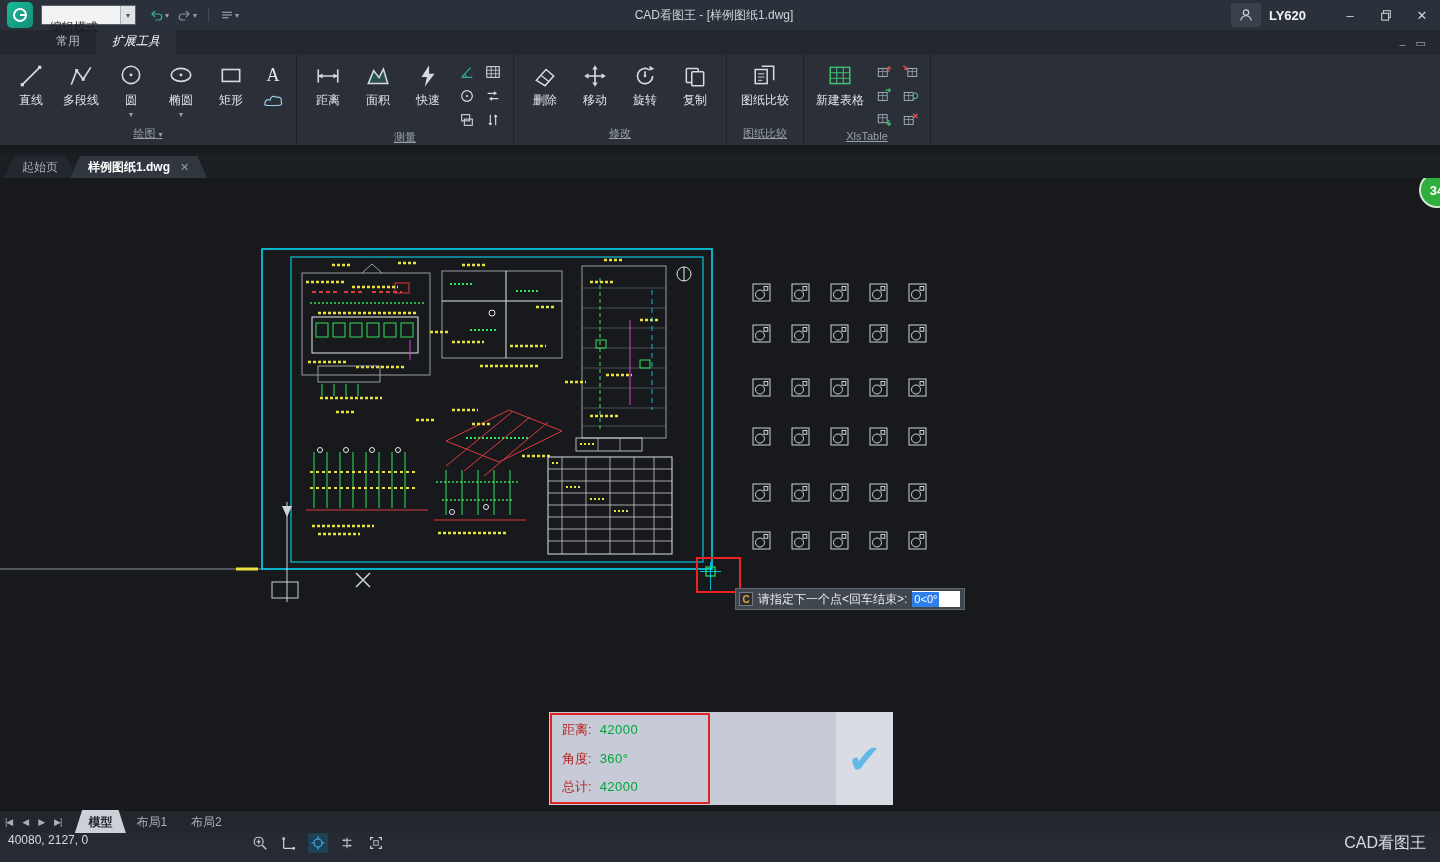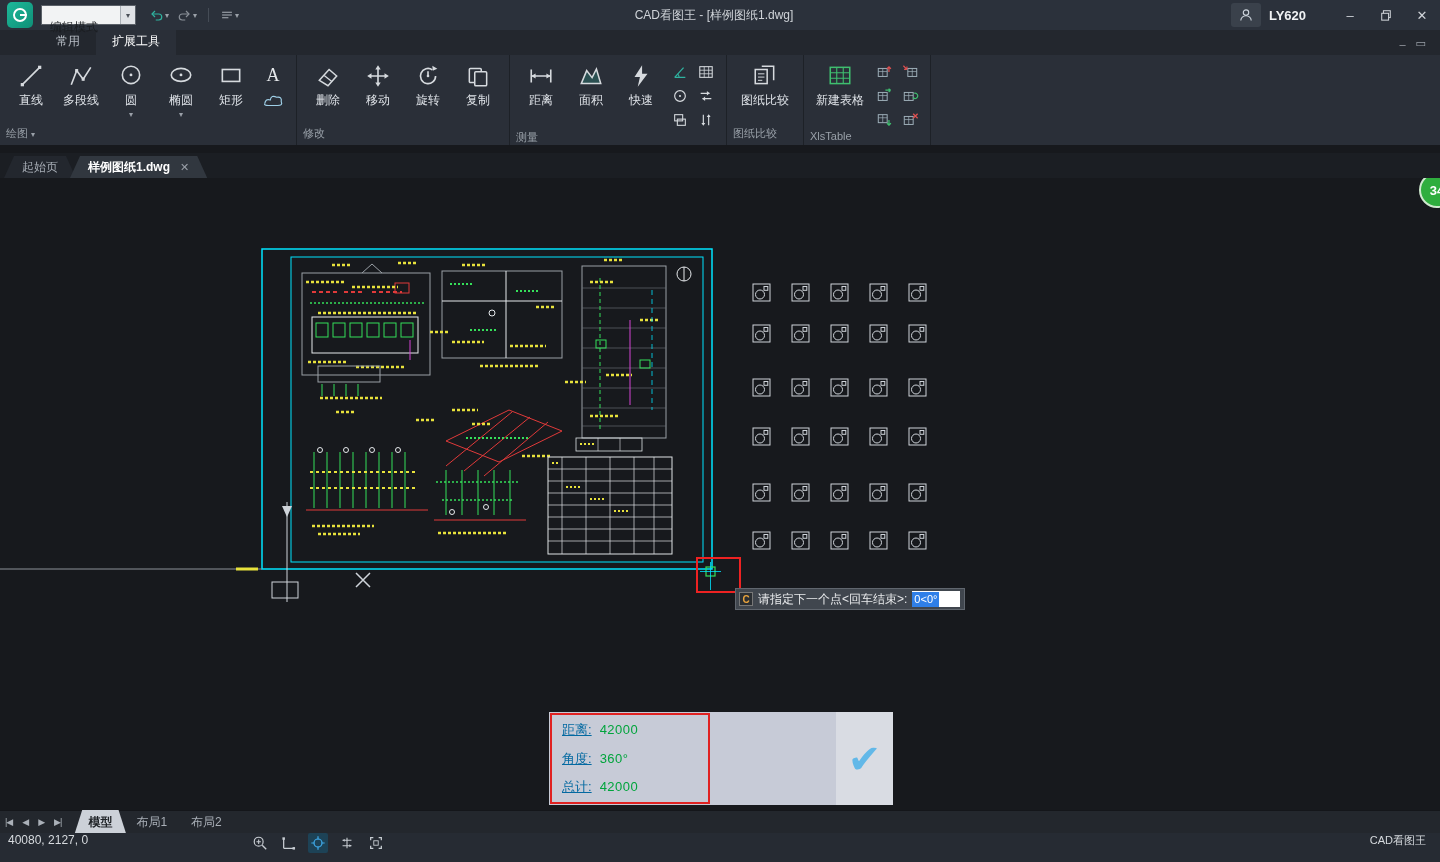--- a/index.html
+++ b/index.html
@@ -18,28 +18,28 @@
   .qat .sep { width:1px; height:14px; background:#454c56; margin:0 6px; }
   .win-title { position:absolute; left:0; right:12px; text-align:center; font-size:12px; color:#cfd3d8; pointer-events:none; }
   .tb-right { margin-left:auto; display:flex; align-items:center; height:100%; }
   .avatar { width:30px; height:24px; background:#3a414b; border-radius:3px; display:flex; align-items:center; justify-content:center; margin-right:8px; }
   .username { color:#f0f2f4; font-size:13px; font-weight:bold; margin-right:26px; }
   .winbtn { width:36px; height:30px; display:flex; align-items:center; justify-content:center; color:#cfd3d8; font-size:13px; }
 
   
   .ribbontabs { position:absolute; top:30px; left:0; width:1440px; height:25px; background:#23272e; display:flex; align-items:flex-end; z-index:9; }
   .rtab { padding:4px 16px 5px; font-size:12px; color:#b7bdc5; }
-  .rtab.active { background:#2a2f38; color:#ffffff; border-top:1px solid #3c434d; }
+  .rtab.active { background:#2a2f38; color:#ffffff; border-top:1px solid #3c434d;font-style:italic; }
   .rtabs-right { margin-left:auto; display:flex; gap:10px; padding:0 14px 5px; color:#9aa0a8; font-size:11px; align-items:center; }
 
   
   .ribbon { position:absolute; top:55px; left:0; width:1440px; height:90px; background:#2a2f38; display:flex; z-index:8; }
   .rgroup { display:flex; flex-direction:column; border-right:1px solid #1d2127; padding:0 6px; }
   .rbuttons { flex:1; display:flex; align-items:flex-start; padding-top:6px; }
-  .rlabel { font-size:11px; color:#99a0a8; padding:1px 0 4px; }
+  .rlabel { text-align:center; font-size:11px; color:#99a0a8; padding:1px 0 4px;text-decoration:underline; }
   .btn-big { width:50px; display:flex; flex-direction:column; align-items:center; gap:3px; padding-top:2px; }
   .btn-big svg { width:26px; height:26px; }
   .btn-big .lbl { font-size:12px; color:#dfe3e8; white-space:nowrap; }
   .btn-big .caret { font-size:8px; color:#9aa0a8; line-height:5px; }
   .txtcol { width:34px; display:flex; flex-direction:column; align-items:center; gap:6px; padding-top:4px; }
   .txtcol .a-glyph { font-size:18px; color:#e4e7ea; font-family:"Liberation Serif","DejaVu Serif",serif; }
   .mini-stack { display:flex; gap:6px; padding:2px 4px 0; }
   .mini-col { display:flex; flex-direction:column; gap:6px; }
   .mini-ic { width:20px; height:18px; display:flex; align-items:center; justify-content:center; }
 
@@ -55,38 +55,38 @@
   .badge { position:absolute; left:1419px; top:2px; width:36px; height:36px; border-radius:50%; background:#2fae3e; border:2px solid #cfe9cf; color:#fff; font-size:13px; font-weight:bold; display:flex; align-items:center; justify-content:center; }
   .prompt { position:absolute; left:735px; top:418px; height:22px; background:#40464e; border:1px solid #60666e; display:flex; align-items:center; padding:0 4px 0 3px; gap:5px; }
   .prompt .cmdic { width:14px; height:14px; background:#2b2f33; border:1px solid #777; color:#e8a33d; font-size:10px; font-weight:bold; display:flex; align-items:center; justify-content:center; }
   .prompt .ptxt { color:#e8eaec; font-size:12px; white-space:nowrap; }
   .prompt .pinput { width:48px; height:16px; background:#ffffff; display:flex; align-items:center; }
   .prompt .sel { background:#2f7fe8; color:#fff; font-size:11px; padding:0 2px; line-height:15px; }
 
   .measure { position:absolute; left:549px; top:542px; width:287px; height:93px; background:rgba(213,217,229,0.93); }
   .measure .redbox { position:absolute; left:1px; top:1px; width:160px; height:91px; border:2px solid #e02222; padding:6px 10px; display:flex; flex-direction:column; justify-content:space-between; }
   .mrow { display:flex; align-items:baseline; gap:8px; }
-  .mrow .ml { font-size:13px; color:#0369a1;text-decoration:underline; }
+  .mrow .ml { font-size:13px; color:#b91c1c; }
   .mrow .mv { font-size:13px; color:#00a43c; letter-spacing:0.5px; }
   .confirm { position:absolute; left:836px; top:542px; width:57px; height:93px; background:rgba(228,231,238,0.95); display:flex; align-items:center; justify-content:center; }
   .confirm .chk { color:#62b8e8; font-size:40px; line-height:40px; }
 
   
   .sheettabs { position:absolute; top:810px; left:0; width:1440px; height:23px; background:#23272d; border-top:1px solid #14161a; display:flex; align-items:center; z-index:7; }
   .snav { color:#aab0b8; font-size:9px; padding:0 5px; letter-spacing:-1px; }
   .stab { height:25px; display:flex; align-items:center; padding:0 14px; font-size:12px; color:#a8aeb6; clip-path:polygon(8px 0, calc(100% - 8px) 0, 100% 100%, 0 100%); margin-right:-4px; }
   .stab.active { background:#ccd1d8; color:#1e2226; font-weight:bold; }
 
   
   .statusbar { position:absolute; top:833px; left:0; width:1440px; height:29px; background:#262b33; display:flex; align-items:flex-start; z-index:7; }
   .coords { color:#d6dade; font-size:12px; padding-left:8px; width:250px; }
   .sb-icons { display:flex; gap:9px; align-items:center; }
   .sbi { width:20px; height:20px; display:flex; align-items:center; justify-content:center; border-radius:2px; }
   .sbi.active { background:#1d4256; }
-  .brand { margin-left:auto; padding-right:14px; color:#d6dade; font-size:11px; }
+  .brand { margin-left:auto; padding-right:14px; color:#d6dade; font-size:16px; }
 </style>
 </head>
 <body>
 
 <div class="titlebar">
   <div class="app-logo">
     <svg width="18" height="18" viewBox="0 0 24 24" fill="none">
         <circle cx="12" cy="12" r="8" stroke="#ffffff" stroke-width="2.6"></circle>
         <line x1="12" y1="12" x2="21" y2="12" stroke="#ffffff" stroke-width="2.6"></line>
       </svg>
@@ -199,20 +199,87 @@
         </span>
       </div>
     </div>
     <div class="rlabel"><span>绘图</span> <span style="font-size:8px">▾</span></div>
   </div>
 
   <div class="rgroup">
     <div class="rbuttons">
       <div class="btn-big">
         <svg viewBox="0 0 24 24" fill="none">
+            <path d="M3,6 V18 M21,6 V18 M3,12 H21" stroke="#d6dade" stroke-width="1.5"></path>
+            <path d="M3,12 L7,9.8 V14.2 Z M21,12 L17,9.8 V14.2 Z" fill="#d6dade"></path>
+          </svg>
+        <span class="lbl">距离</span>
+      </div>
+      <div class="btn-big">
+        <svg viewBox="0 0 24 24" fill="none">
+            <path d="M3,19 L8,7 L13,13.5 L17,5.5 L21,19 Z" stroke="#d6dade" stroke-width="1.4" fill="rgba(47,179,160,0.25)"></path>
+          </svg>
+        <span class="lbl">面积</span>
+      </div>
+      <div class="btn-big">
+        <svg viewBox="0 0 24 24">
+            <path d="M13,2 L6,13 H11 L9,22 L18,10 H13 Z" fill="#d6dade"></path>
+          </svg>
+        <span class="lbl">快速</span>
+      </div>
+      <div class="mini-stack">
+        <div class="mini-col">
+          <span class="mini-ic">
+              <svg width="16" height="16" viewBox="0 0 18 18" fill="none">
+                <path d="M3,15 H15 M3,15 L13,4" stroke="#2fb3a0" stroke-width="1.4"></path>
+                <path d="M8,15 a5,5 0 0 0 -1.6,-3.6" stroke="#2fb3a0" stroke-width="1.2"></path>
+              </svg>
+            </span>
+          <span class="mini-ic">
+              <svg width="16" height="16" viewBox="0 0 18 18" fill="none">
+                <circle cx="9" cy="9" r="6" stroke="#d6dade" stroke-width="1.3"></circle>
+                <circle cx="9" cy="9" r="1.2" fill="#d6dade"></circle>
+              </svg>
+            </span>
+          <span class="mini-ic">
+              <svg width="16" height="16" viewBox="0 0 18 18" fill="none">
+                <rect x="3" y="3" width="9" height="7" stroke="#d6dade" stroke-width="1.2"></rect>
+                <rect x="6" y="8" width="9" height="7" stroke="#d6dade" stroke-width="1.2"></rect>
+              </svg>
+            </span>
+        </div>
+        <div class="mini-col">
+          <span class="mini-ic">
+              <svg width="16" height="16" viewBox="0 0 18 18" fill="none">
+                <rect x="2" y="3" width="14" height="12" stroke="#d6dade" stroke-width="1.2"></rect>
+                <path d="M2,7 H16 M2,11 H16 M7,3 V15 M12,3 V15" stroke="#d6dade" stroke-width="0.9"></path>
+              </svg>
+            </span>
+          <span class="mini-ic">
+              <svg width="16" height="16" viewBox="0 0 18 18" fill="none">
+                <path d="M3,6 H13 M15,12 H5" stroke="#d6dade" stroke-width="1.3"></path>
+                <path d="M13,6 L10,3.5 V8.5 Z M5,12 L8,9.5 V14.5 Z" fill="#d6dade"></path>
+              </svg>
+            </span>
+          <span class="mini-ic">
+              <svg width="16" height="16" viewBox="0 0 18 18" fill="none">
+                <path d="M6,3 V14 M12,15 V4" stroke="#d6dade" stroke-width="1.3"></path>
+                <path d="M6,15.5 L3.8,12.5 H8.2 Z M12,2.5 L9.8,5.5 H14.2 Z" fill="#d6dade"></path>
+              </svg>
+            </span>
+        </div>
+      </div>
+    </div>
+    <div class="rlabel">测量</div>
+  </div>
+
+  <div class="rgroup">
+    <div class="rbuttons">
+      <div class="btn-big">
+        <svg viewBox="0 0 24 24" fill="none">
             <path d="M4,16 L13,6 L20,12 L12,21 Z" stroke="#d6dade" stroke-width="1.4"></path>
             <path d="M8.5,11.5 L15.5,17" stroke="#d6dade" stroke-width="1.2"></path>
           </svg>
         <span class="lbl">删除</span>
       </div>
       <div class="btn-big">
         <svg viewBox="0 0 24 24" fill="none">
             <path d="M12,4 V20 M4,12 H20" stroke="#d6dade" stroke-width="1.5"></path>
             <path d="M12,2 L9.5,6 H14.5 Z M12,22 L9.5,18 H14.5 Z M2,12 L6,9.5 V14.5 Z M22,12 L18,9.5 V14.5 Z" fill="#d6dade"></path>
           </svg>
@@ -229,87 +296,20 @@
       </div>
       <div class="btn-big">
         <svg viewBox="0 0 24 24" fill="none">
             <rect x="4" y="5" width="11" height="13" rx="1" stroke="#d6dade" stroke-width="1.4"></rect>
             <rect x="9" y="8" width="11" height="13" rx="1" stroke="#d6dade" stroke-width="1.4" fill="#2a2f38"></rect>
           </svg>
         <span class="lbl">复制</span>
       </div>
     </div>
     <div class="rlabel">修改</div>
-  </div>
-
-  <div class="rgroup">
-    <div class="rbuttons">
-      <div class="btn-big">
-        <svg viewBox="0 0 24 24" fill="none">
-            <path d="M3,6 V18 M21,6 V18 M3,12 H21" stroke="#d6dade" stroke-width="1.5"></path>
-            <path d="M3,12 L7,9.8 V14.2 Z M21,12 L17,9.8 V14.2 Z" fill="#d6dade"></path>
-          </svg>
-        <span class="lbl">距离</span>
-      </div>
-      <div class="btn-big">
-        <svg viewBox="0 0 24 24" fill="none">
-            <path d="M3,19 L8,7 L13,13.5 L17,5.5 L21,19 Z" stroke="#d6dade" stroke-width="1.4" fill="rgba(47,179,160,0.25)"></path>
-          </svg>
-        <span class="lbl">面积</span>
-      </div>
-      <div class="btn-big">
-        <svg viewBox="0 0 24 24">
-            <path d="M13,2 L6,13 H11 L9,22 L18,10 H13 Z" fill="#d6dade"></path>
-          </svg>
-        <span class="lbl">快速</span>
-      </div>
-      <div class="mini-stack">
-        <div class="mini-col">
-          <span class="mini-ic">
-              <svg width="16" height="16" viewBox="0 0 18 18" fill="none">
-                <path d="M3,15 H15 M3,15 L13,4" stroke="#2fb3a0" stroke-width="1.4"></path>
-                <path d="M8,15 a5,5 0 0 0 -1.6,-3.6" stroke="#2fb3a0" stroke-width="1.2"></path>
-              </svg>
-            </span>
-          <span class="mini-ic">
-              <svg width="16" height="16" viewBox="0 0 18 18" fill="none">
-                <circle cx="9" cy="9" r="6" stroke="#d6dade" stroke-width="1.3"></circle>
-                <circle cx="9" cy="9" r="1.2" fill="#d6dade"></circle>
-              </svg>
-            </span>
-          <span class="mini-ic">
-              <svg width="16" height="16" viewBox="0 0 18 18" fill="none">
-                <rect x="3" y="3" width="9" height="7" stroke="#d6dade" stroke-width="1.2"></rect>
-                <rect x="6" y="8" width="9" height="7" stroke="#d6dade" stroke-width="1.2"></rect>
-              </svg>
-            </span>
-        </div>
-        <div class="mini-col">
-          <span class="mini-ic">
-              <svg width="16" height="16" viewBox="0 0 18 18" fill="none">
-                <rect x="2" y="3" width="14" height="12" stroke="#d6dade" stroke-width="1.2"></rect>
-                <path d="M2,7 H16 M2,11 H16 M7,3 V15 M12,3 V15" stroke="#d6dade" stroke-width="0.9"></path>
-              </svg>
-            </span>
-          <span class="mini-ic">
-              <svg width="16" height="16" viewBox="0 0 18 18" fill="none">
-                <path d="M3,6 H13 M15,12 H5" stroke="#d6dade" stroke-width="1.3"></path>
-                <path d="M13,6 L10,3.5 V8.5 Z M5,12 L8,9.5 V14.5 Z" fill="#d6dade"></path>
-              </svg>
-            </span>
-          <span class="mini-ic">
-              <svg width="16" height="16" viewBox="0 0 18 18" fill="none">
-                <path d="M6,3 V14 M12,15 V4" stroke="#d6dade" stroke-width="1.3"></path>
-                <path d="M6,15.5 L3.8,12.5 H8.2 Z M12,2.5 L9.8,5.5 H14.2 Z" fill="#d6dade"></path>
-              </svg>
-            </span>
-        </div>
-      </div>
-    </div>
-    <div class="rlabel">测量</div>
   </div>
 
   <div class="rgroup">
     <div class="rbuttons">
       <div class="btn-big" style="width:64px">
         <svg viewBox="0 0 24 24" fill="none">
             <rect x="3" y="6" width="11" height="13" stroke="#d6dade" stroke-width="1.4"></rect>
             <path d="M9,3 H20 V16" stroke="#d6dade" stroke-width="1.4"></path>
             <path d="M5.5,10 H11.5 M5.5,13 H11.5 M5.5,16 H9.5" stroke="#d6dade" stroke-width="0.9"></path>
           </svg>

